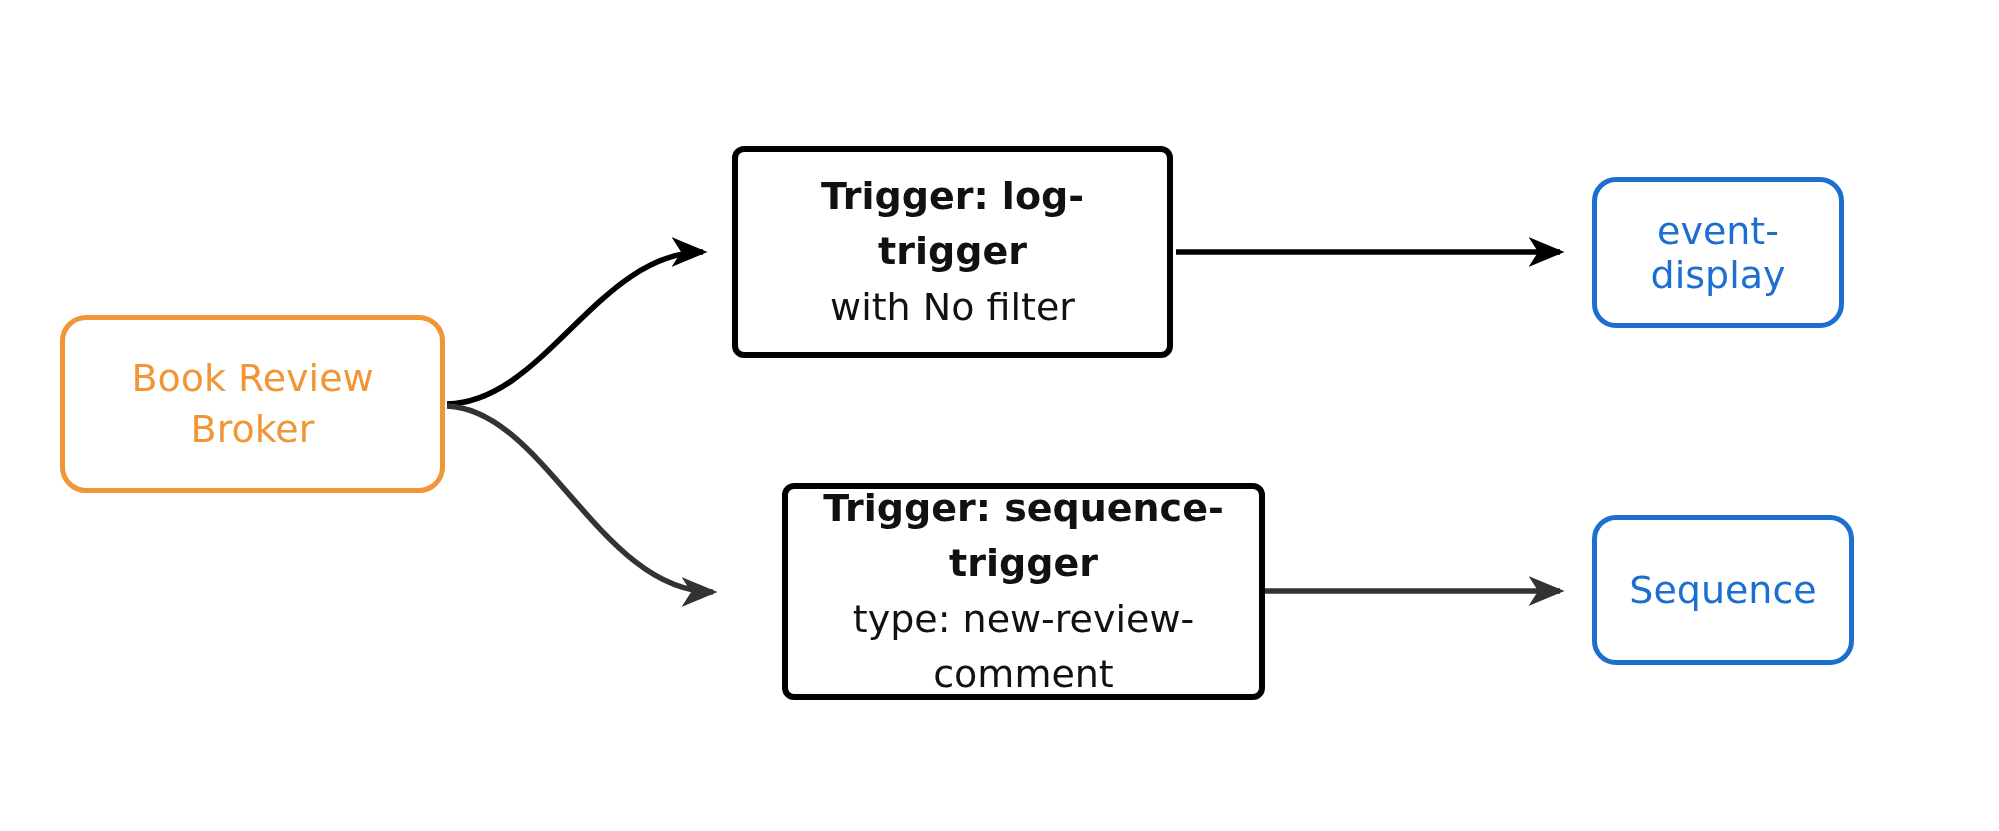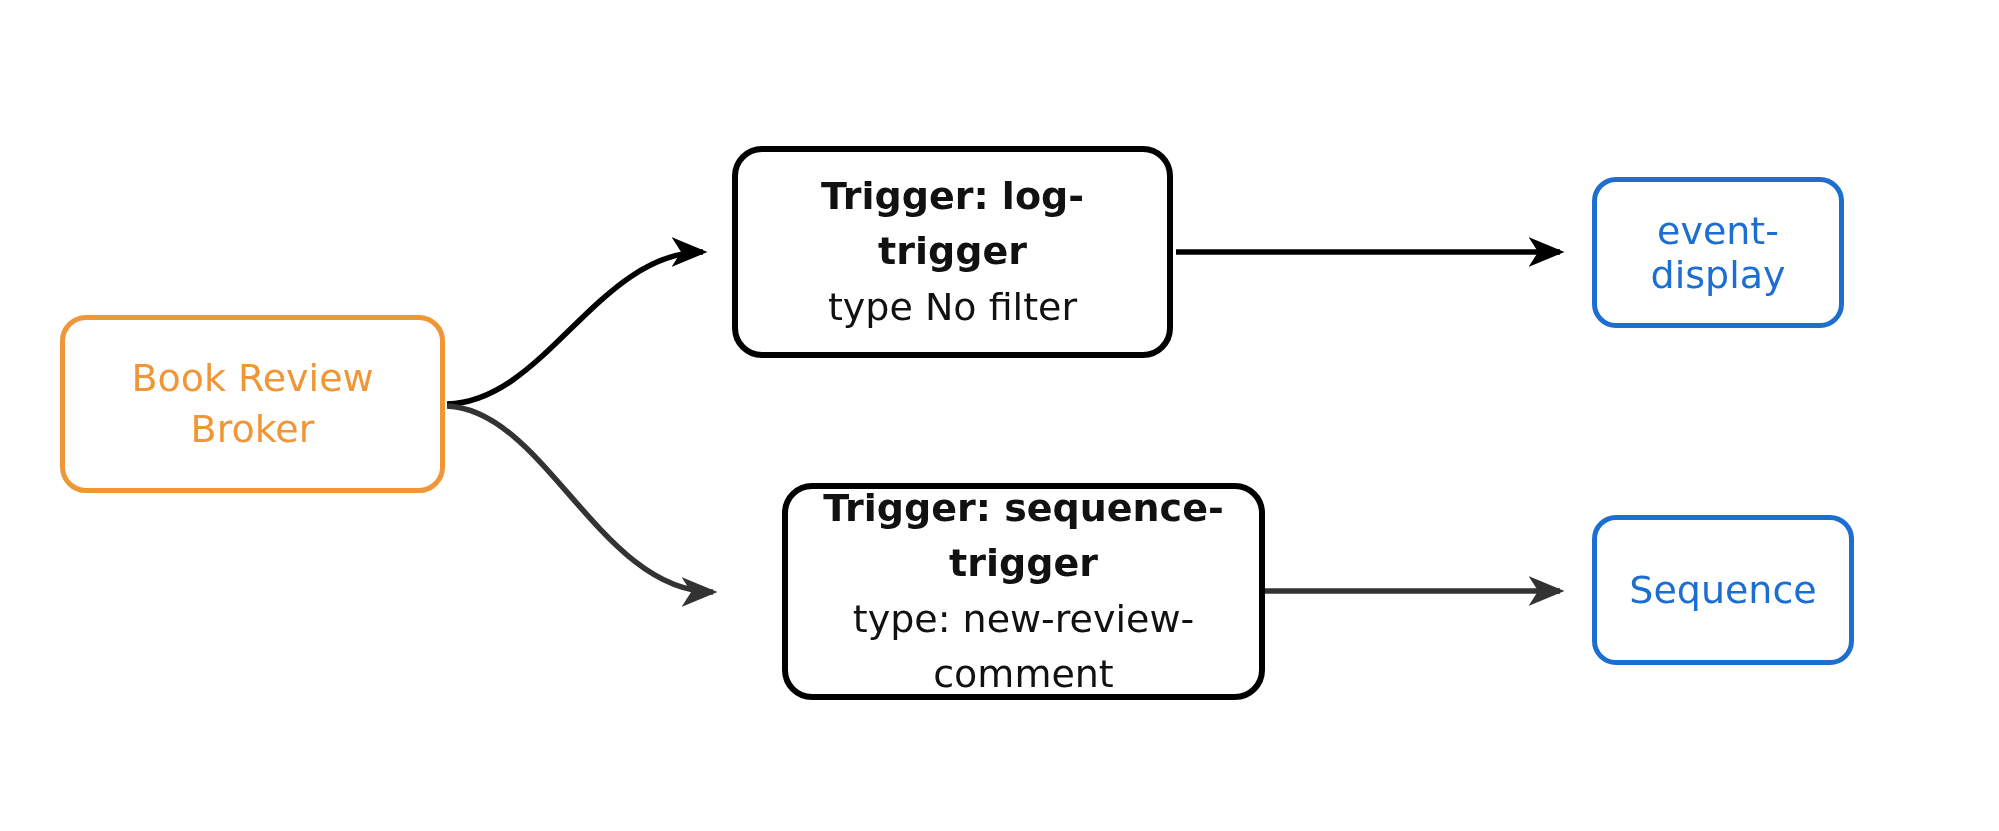--- a/index.html
+++ b/index.html
@@ -47,21 +47,21 @@
     left: 60px; top: 315px;
     width: 385px; height: 178px;
     border: 5px solid var(--broker-accent);
     border-radius: 26px;
     color: var(--broker-accent);
     line-height: 1.35;
     padding: 4px 42px;
   }
   .node-trigger {
     border: 6px solid var(--trigger-border);
-    border-radius: 30px;
+    border-radius: 12px;
     color: var(--trigger-text);
     line-height: 1.45;
     padding: 8px 20px;
   }
   .node-trigger .title { font-weight: 700; }
   .node-trigger .subtitle { font-weight: 400; }
   .node-log-trigger {
     left: 732px; top: 146px;
     width: 441px; height: 212px;
   }
@@ -106,21 +106,21 @@
 
     <path class="edge secondary" marker-end="url(#arrow-secondary)" d="M 1228 591 L 1560 591"></path>
   </svg>
 
   <div class="node node-broker">
     <span>Book Review Broker</span>
   </div>
 
   <div class="node node-trigger node-log-trigger">
     <span class="title">Trigger: log-trigger</span>
-    <span class="subtitle">type No filter</span>
+    <span class="subtitle">with No filter</span>
   </div>
 
   <div class="node node-trigger node-sequence-trigger">
     <span class="title">Trigger: sequence-trigger</span>
     <span class="subtitle">type: new-review-comment</span>
   </div>
 
   <div class="node node-sink node-event-display">
     <span>event-display</span>
   </div>

